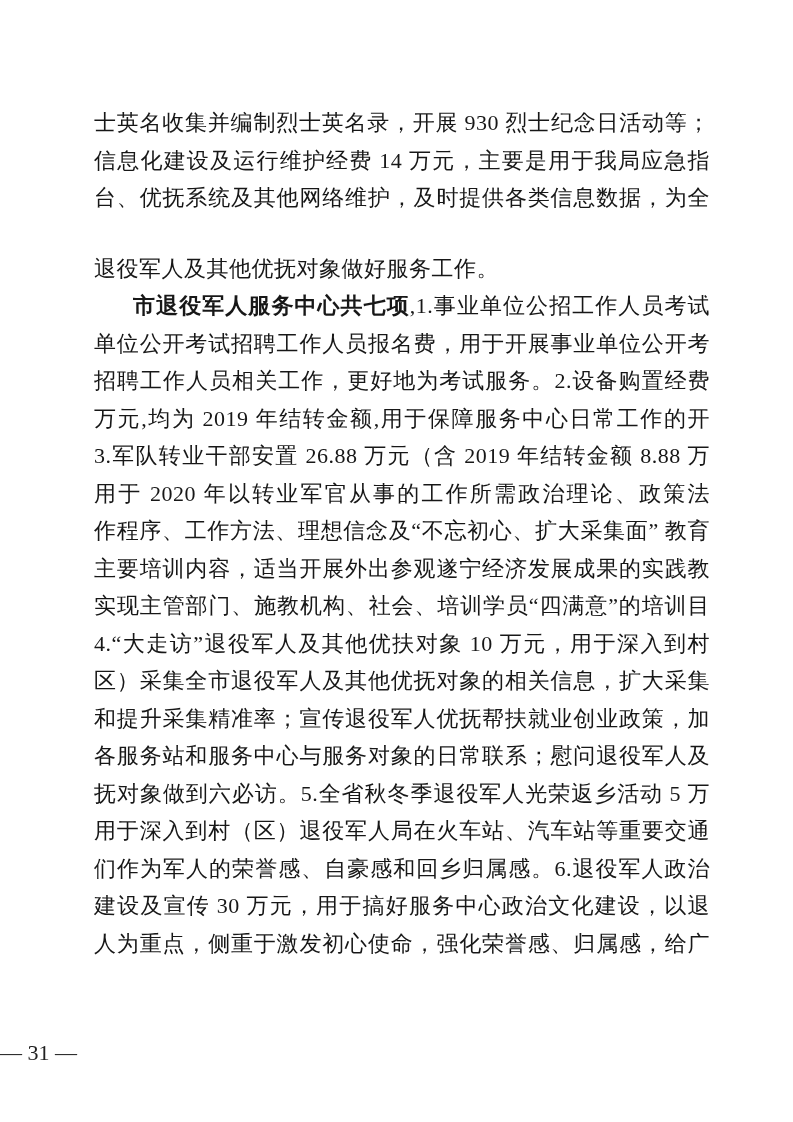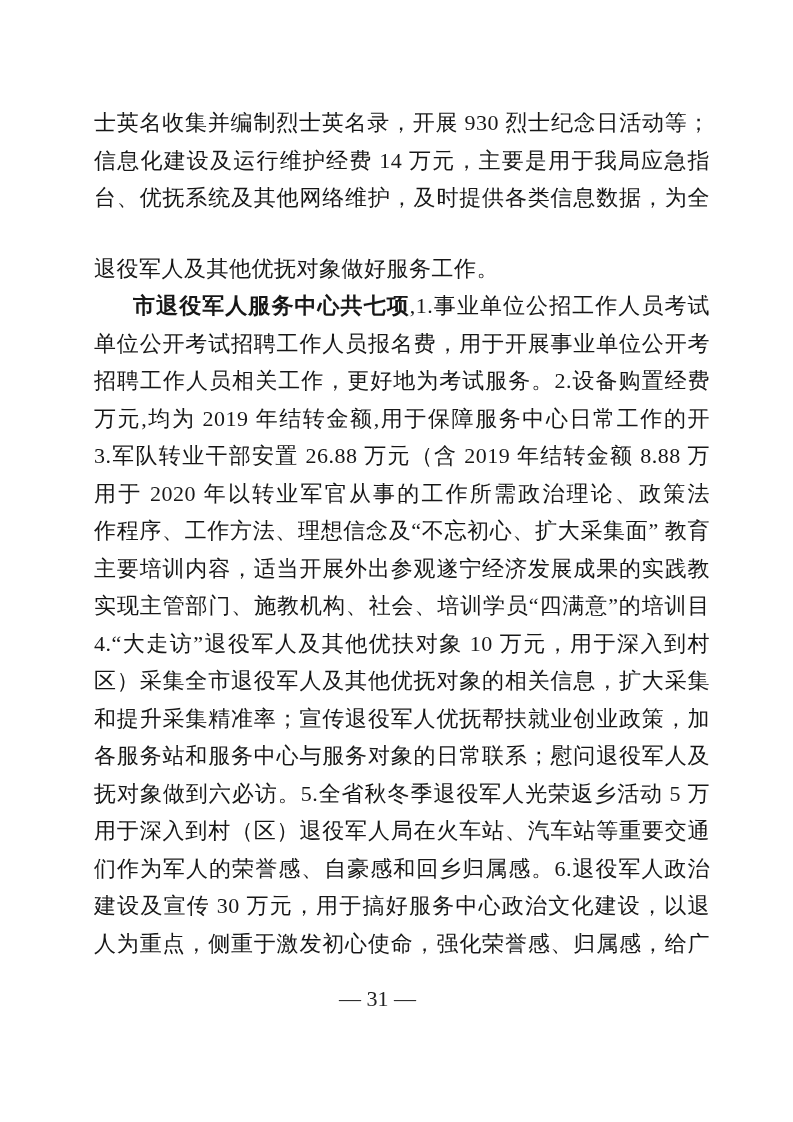--- a/index.html
+++ b/index.html
@@ -39,23 +39,22 @@
   .line.indented {
     text-indent: 39px;
   }
   .heading-bold {
     font-weight: bold;
     font-family: Liberation Serif, serif;
   }
   .footer {
     position: absolute;
     left: 0;
-    top: 986px;
+    top: 1040px;
     width: 755px;
-    text-align: center;
     font-size: 22px;
     line-height: 26px;
     color: #222222;
   }
 </style>
 </head>
 <body>
 
 <div class="page">
   <div class="text-block">

